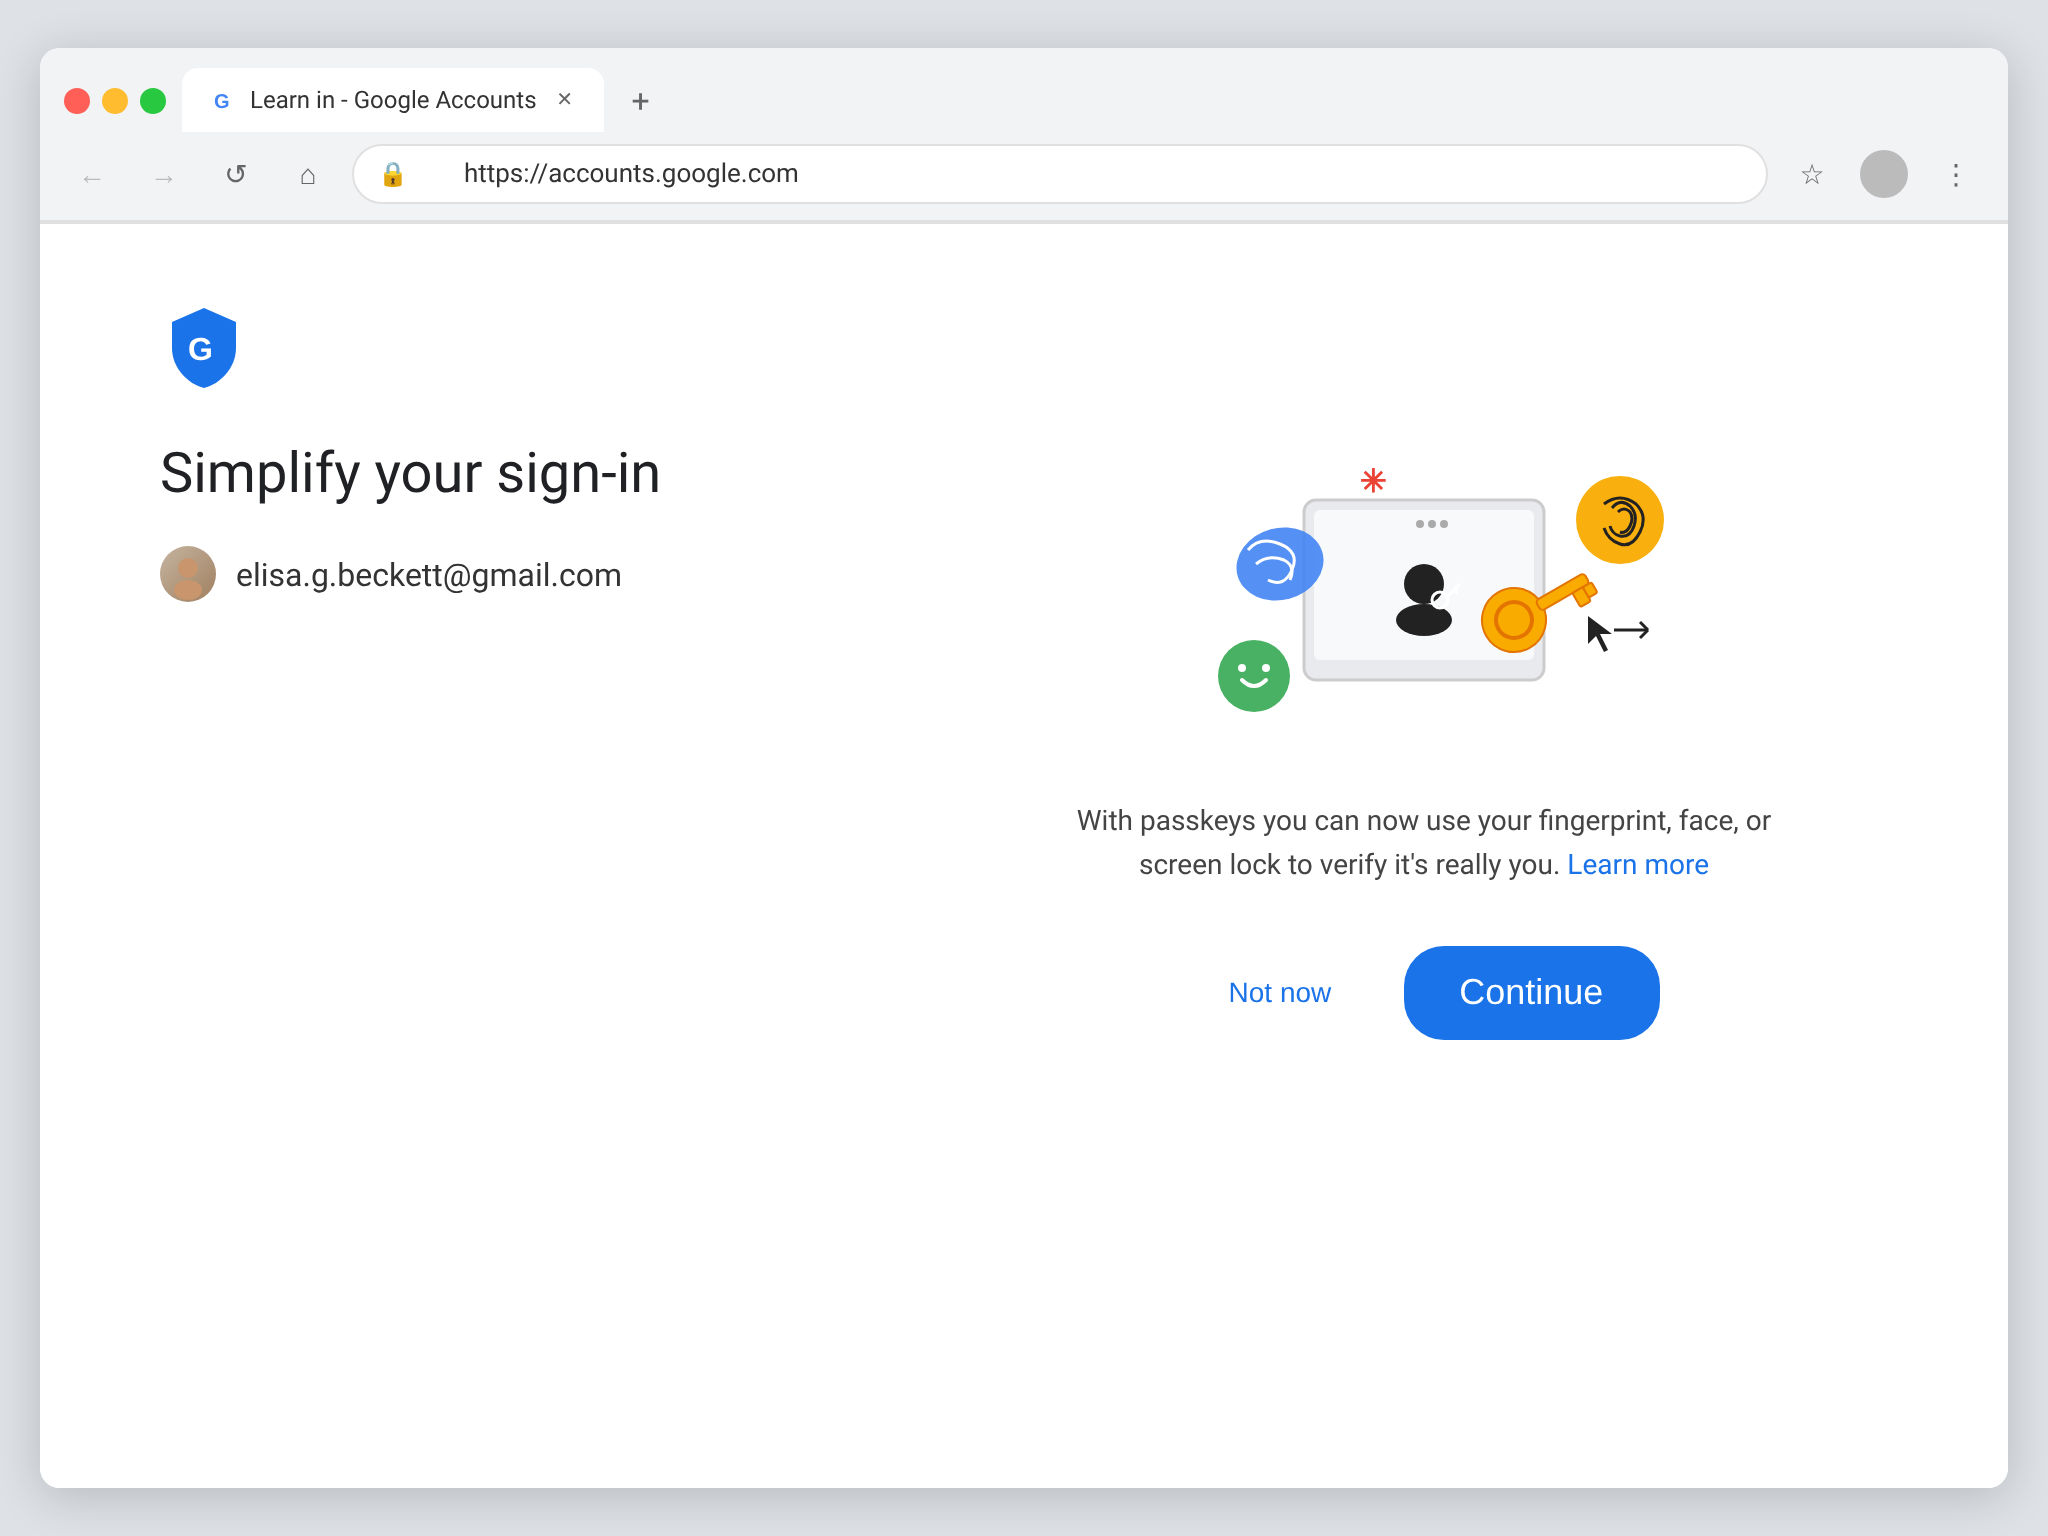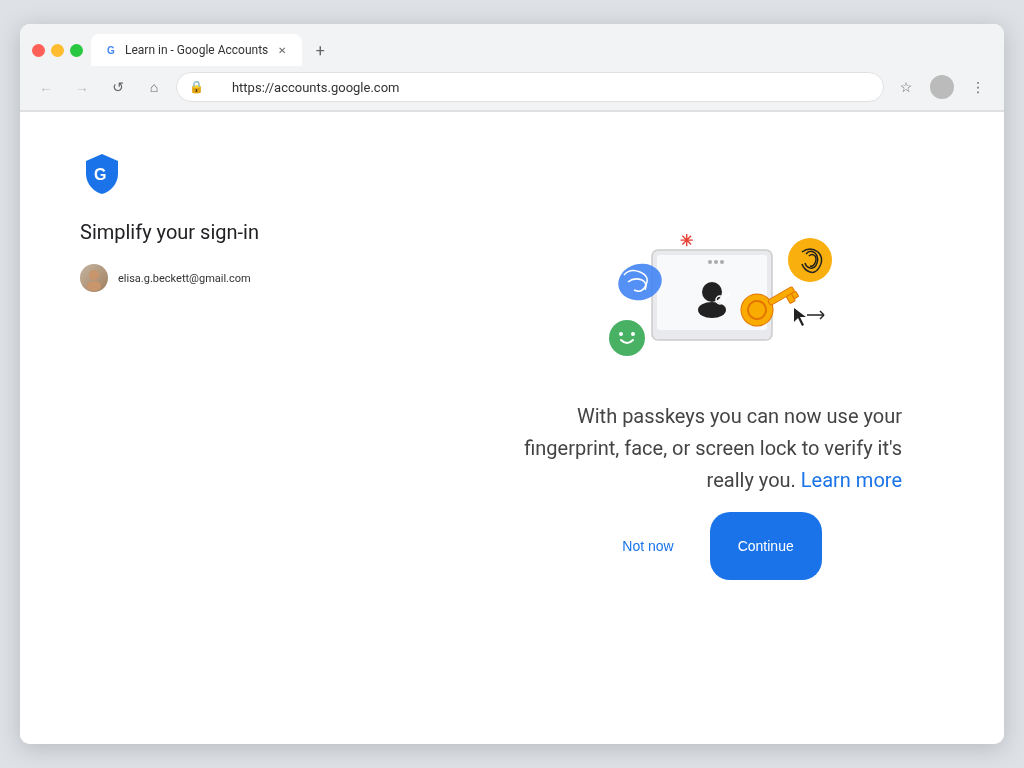--- a/index.html
+++ b/index.html
@@ -182,21 +182,21 @@
       overflow: hidden;
     }
 
     .google-shield {
       width: 44px;
       height: 44px;
       margin-bottom: 20px;
     }
 
     .page-title {
-      font-size: 20px;
+      font-size: 28px;
       font-weight: 400;
       color: #202124;
       margin-bottom: 20px;
     }
 
     .account-row {
       display: flex;
       align-items: center;
       gap: 10px;
       margin-bottom: 30px;
@@ -215,21 +215,21 @@
       width: 100%;
       height: 100%;
       background: linear-gradient(135deg, #c5b4a0, #a08060);
       display: flex;
       align-items: center;
       justify-content: center;
       font-size: 12px;
       color: white;
     }
     .account-email {
-      font-size: 11px;
+      font-size: 16px;
       color: #333;
     }
 
     
     .main-layout {
       display: flex;
       align-items: flex-start;
       gap: 40px;
       flex: 1;
     }
@@ -248,26 +248,26 @@
 
     
     .illustration {
       width: 300px;
       height: 160px;
       position: relative;
       margin-bottom: 20px;
     }
 
     .description-text {
-      font-size: 20px;
+      font-size: 14px;
       color: #444;
       line-height: 1.6;
       max-width: 380px;
-      text-align: right;
-      margin-bottom: 16px;
+      text-align: center;
+      margin-bottom: 28px;
     }
     .learn-more-link {
       color: #1a73e8;
       text-decoration: none;
       cursor: pointer;
     }
 
     .action-buttons {
       display: flex;
       gap: 16px;
@@ -281,23 +281,23 @@
       font-weight: 500;
       padding: 10px 20px;
       border-radius: 20px;
       cursor: pointer;
     }
 
     .btn-continue {
       background: #1a73e8;
       border: none;
       color: #fff;
-      font-size: 14px;
+      font-size: 18px;
       font-weight: 500;
-      padding: 26px 28px;
+      padding: 13px 28px;
       border-radius: 20px;
       cursor: pointer;
     }
 
     
     .google-g {
       width: 16px;
       height: 16px;
     }
 

